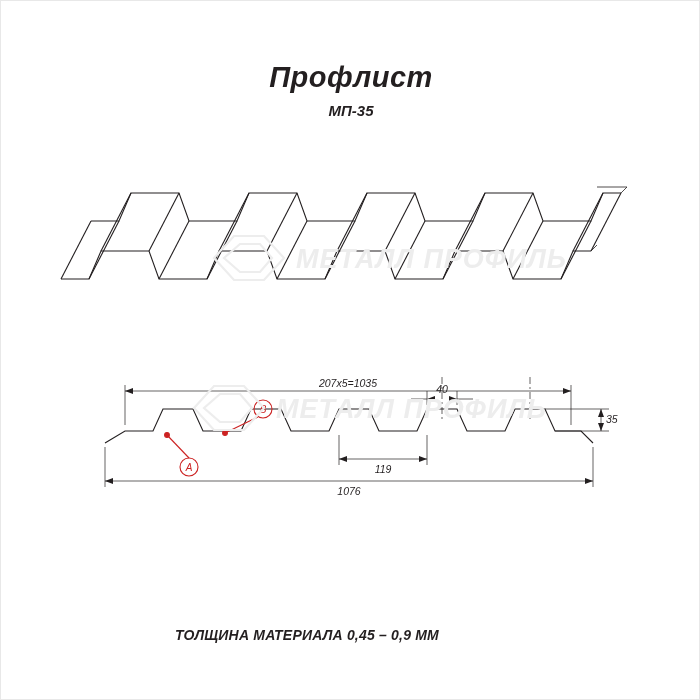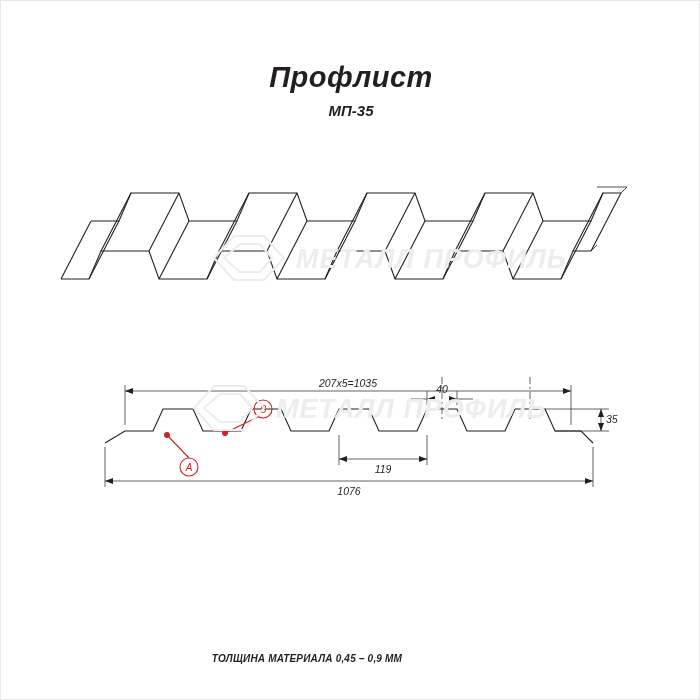--- a/index.html
+++ b/index.html
@@ -39,24 +39,24 @@
     left: 0;
     top: 101px;
     width: 700px;
     text-align: center;
     font-size: 15px;
     font-weight: bold;
   }
   .footer {
     position: absolute;
     left: 0;
-    top: 652px;
+    top: 626px;
     width: 612px;
     text-align: center;
-    font-size: 10px;
+    font-size: 14px;
     font-weight: bold;
     letter-spacing: 0.2px;
   }
   .iso-wrap {
     position: absolute;
     left: 60px;
     top: 160px;
     width: 580px;
     height: 180px;
   }

